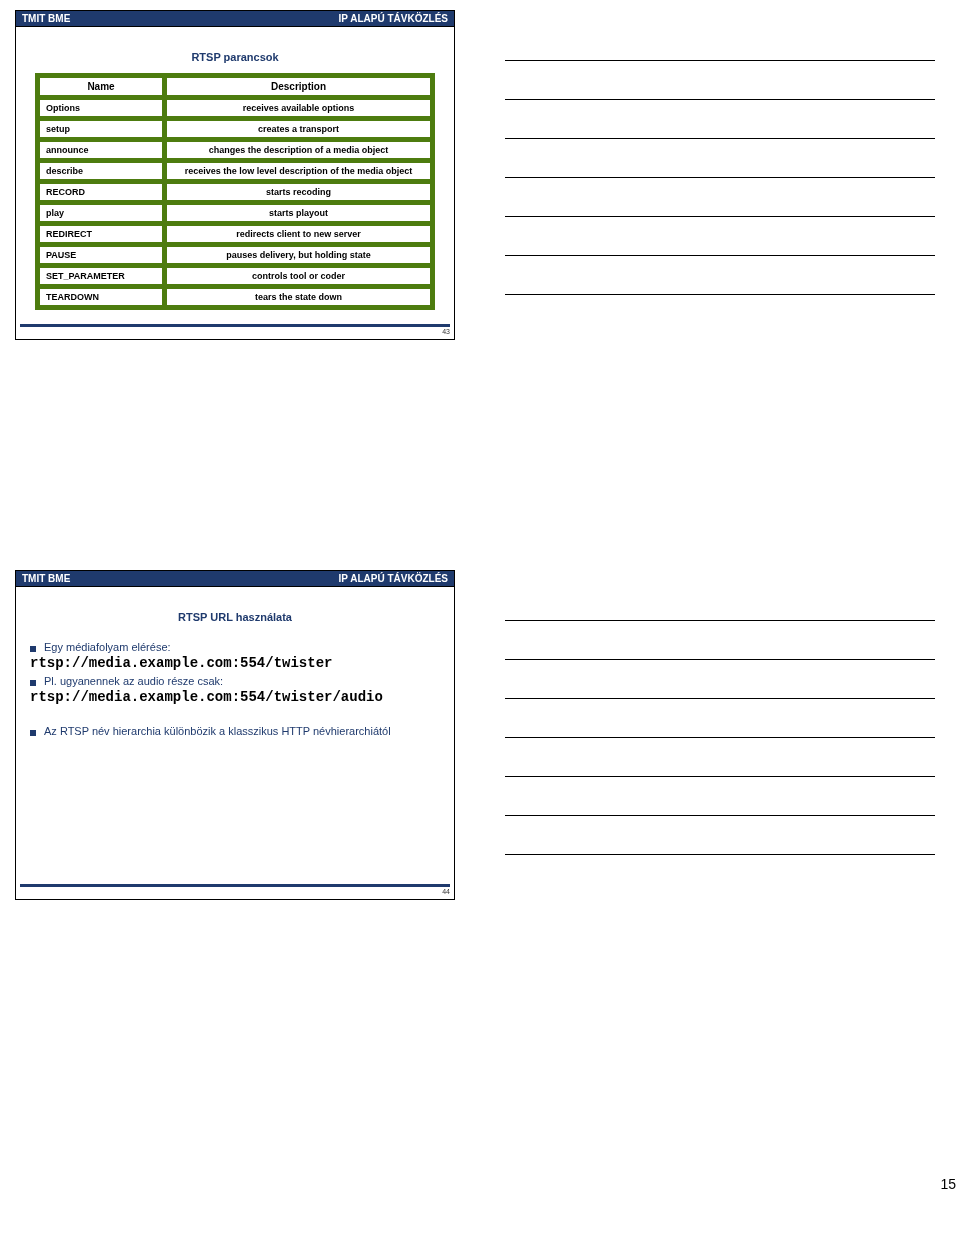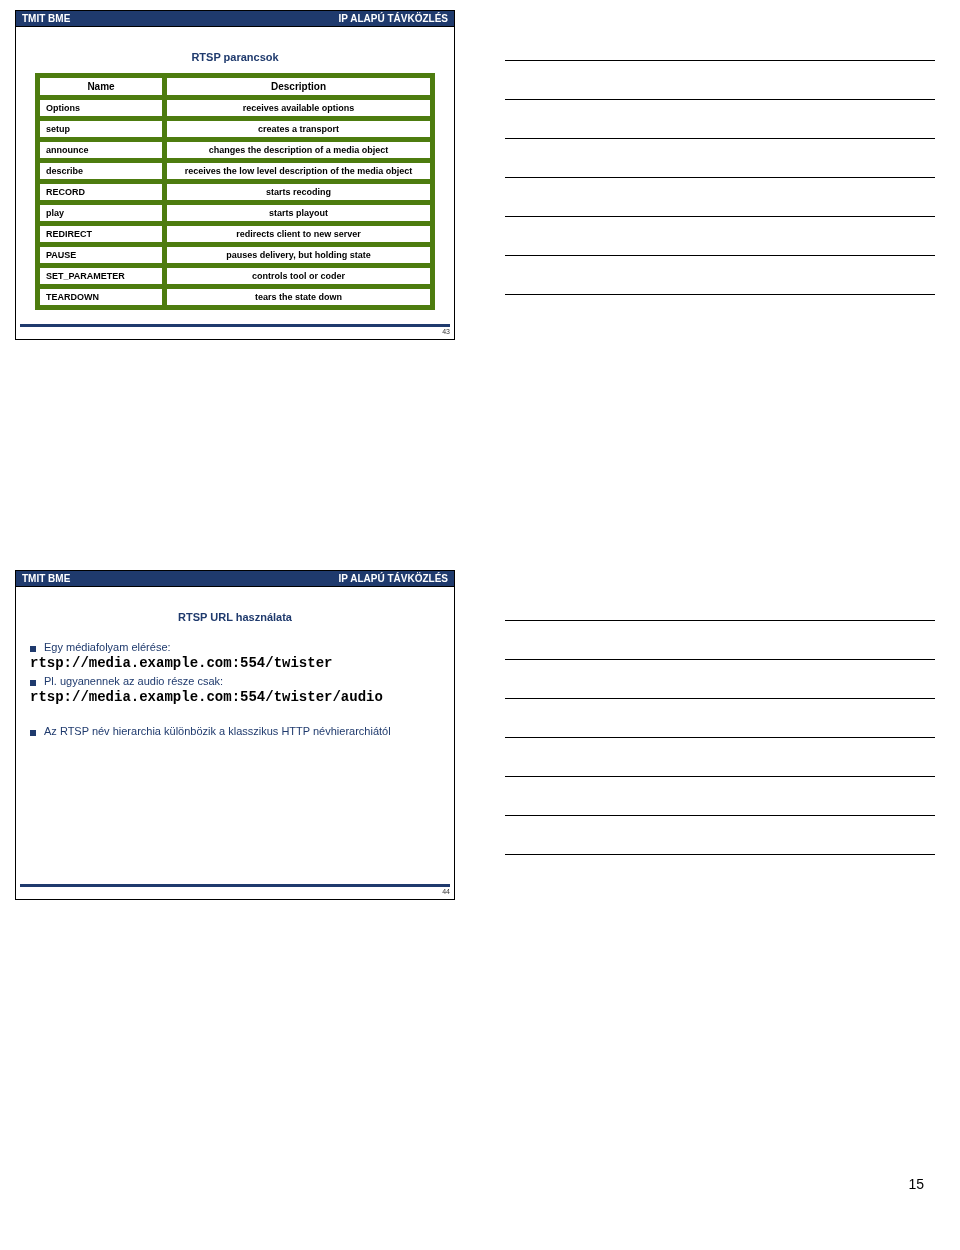--- a/index.html
+++ b/index.html
@@ -126,21 +126,21 @@
     color: #000;
     font-weight: bold;
     font-size: 14px;
     margin-left: 0;
     margin-bottom: 4px;
   }
 
   .page-num {
     position: absolute;
     bottom: 8px;
-    right: 36px;
+    right: 4px;
     font-size: 14px;
     color: #000;
   }
 
   .spacer {
     height: 210px;
   }
 </style>
 </head>
 <body>

